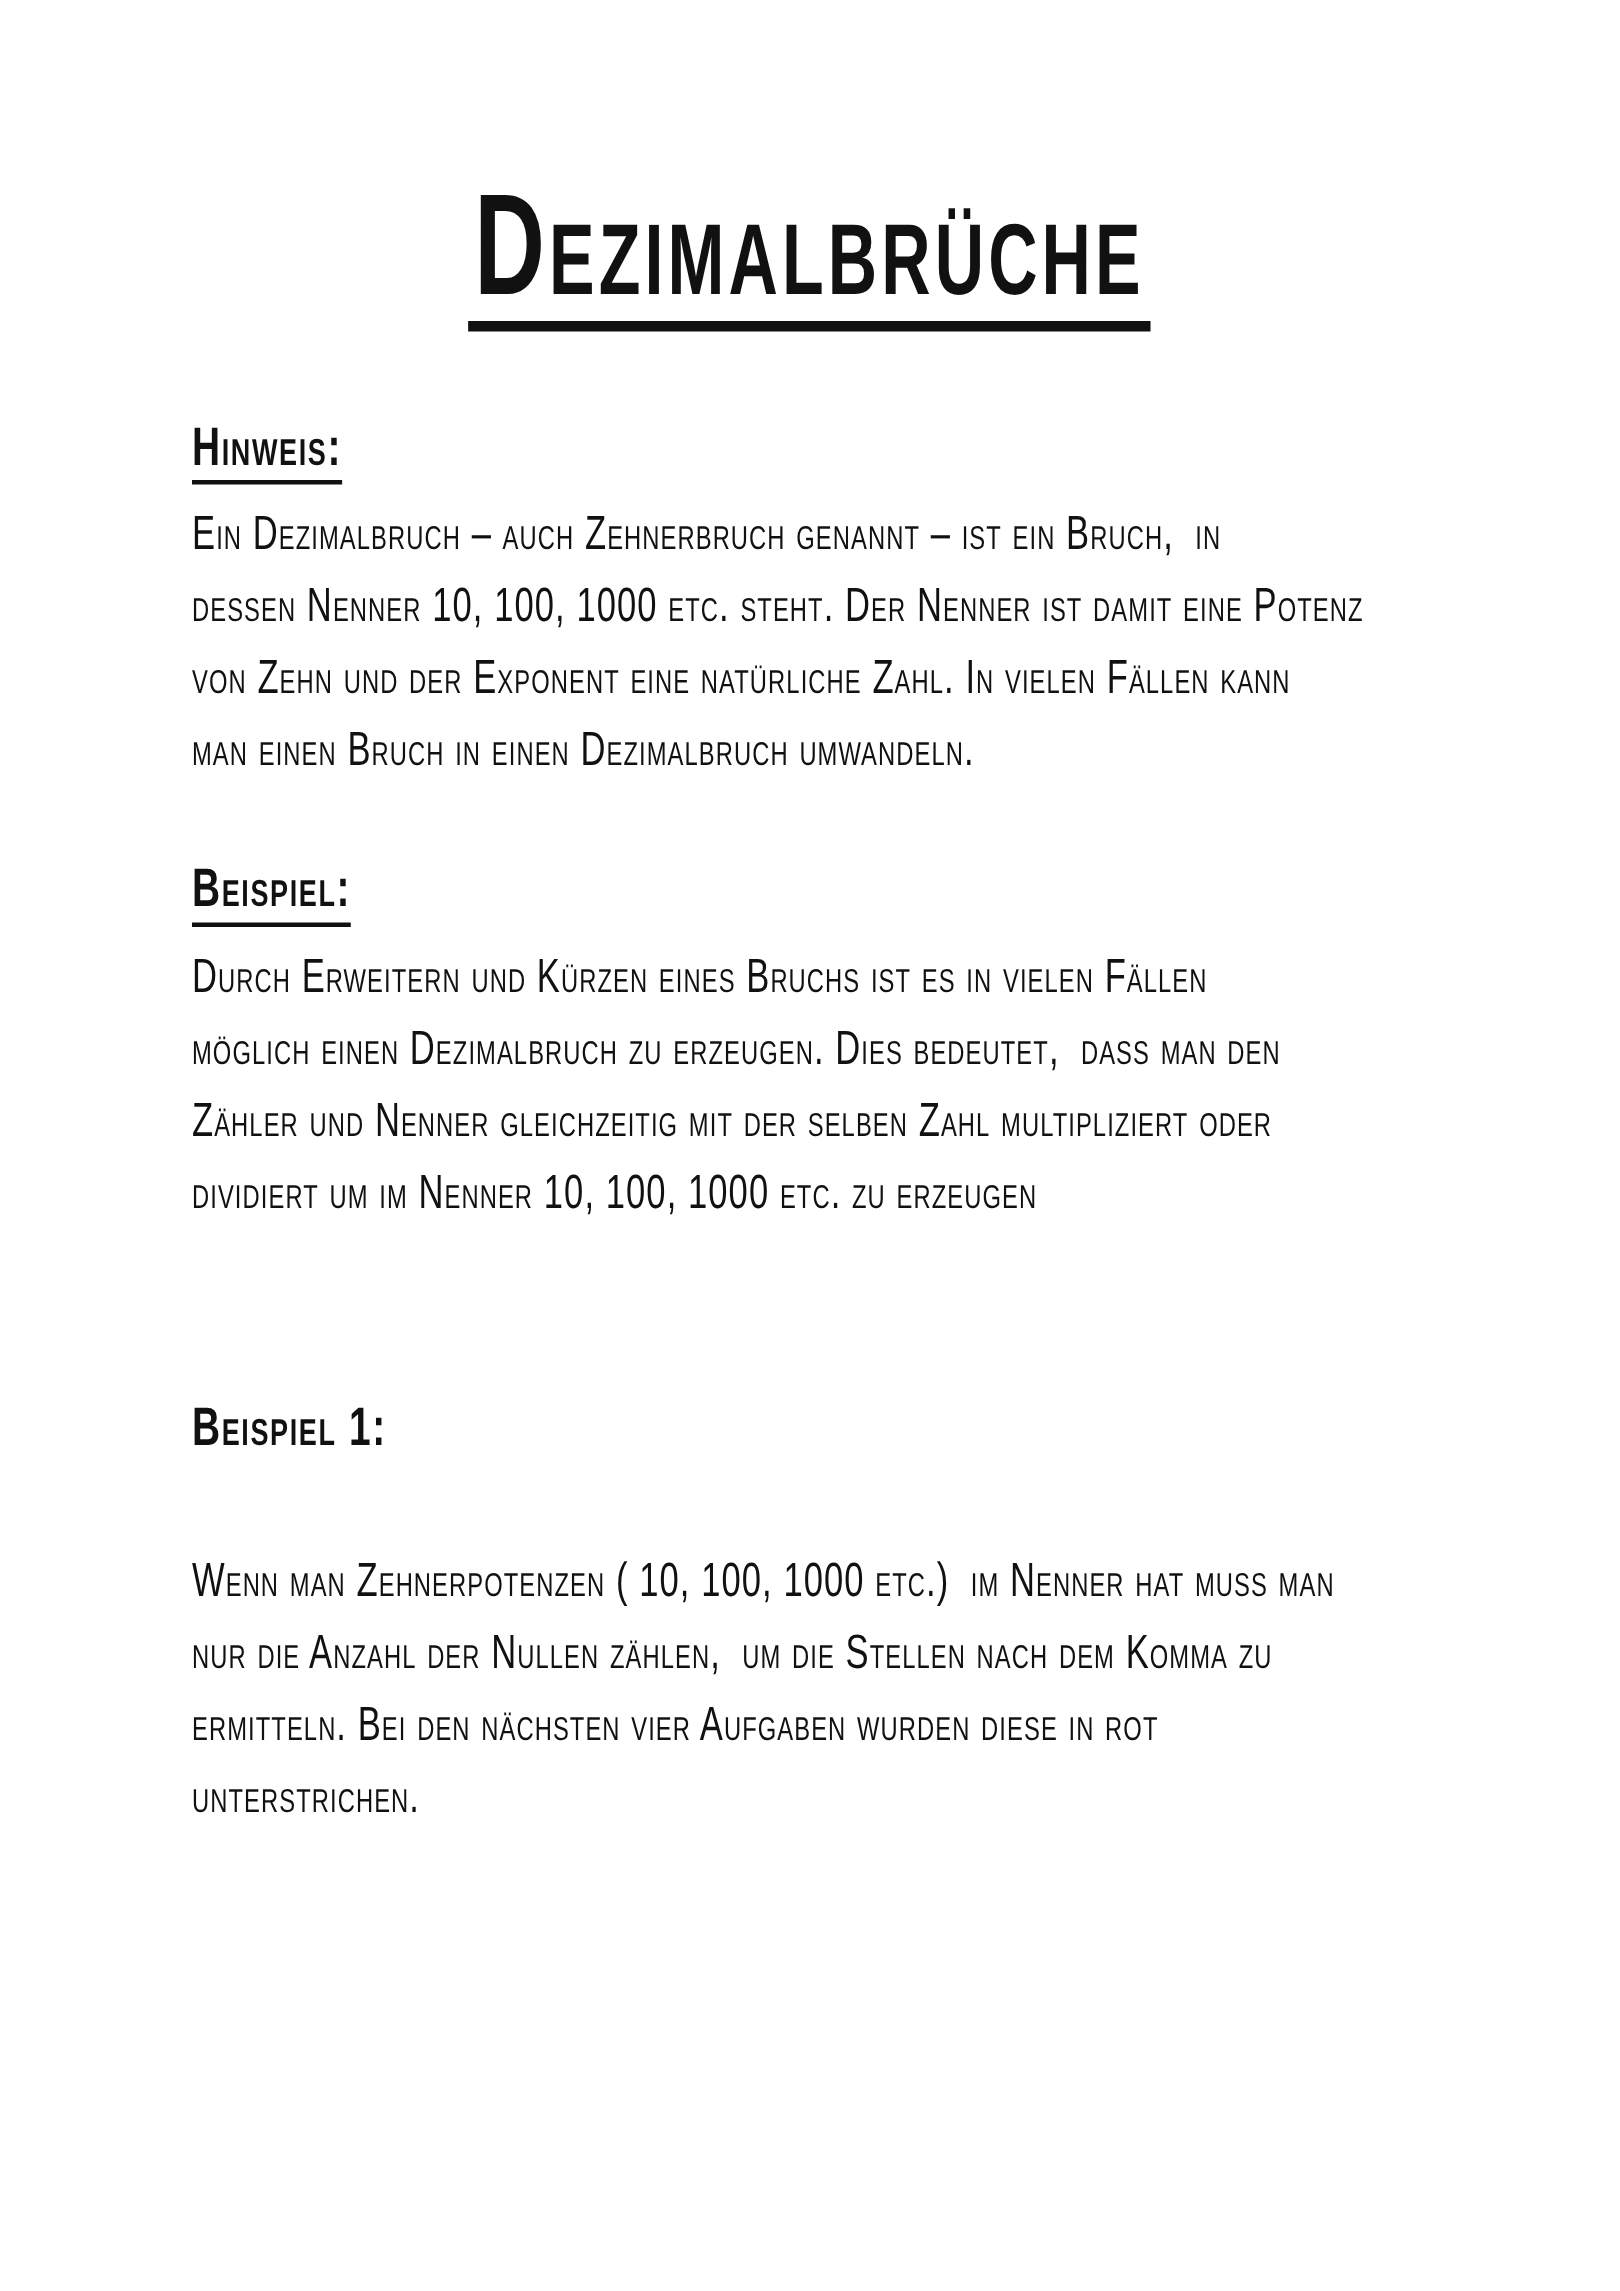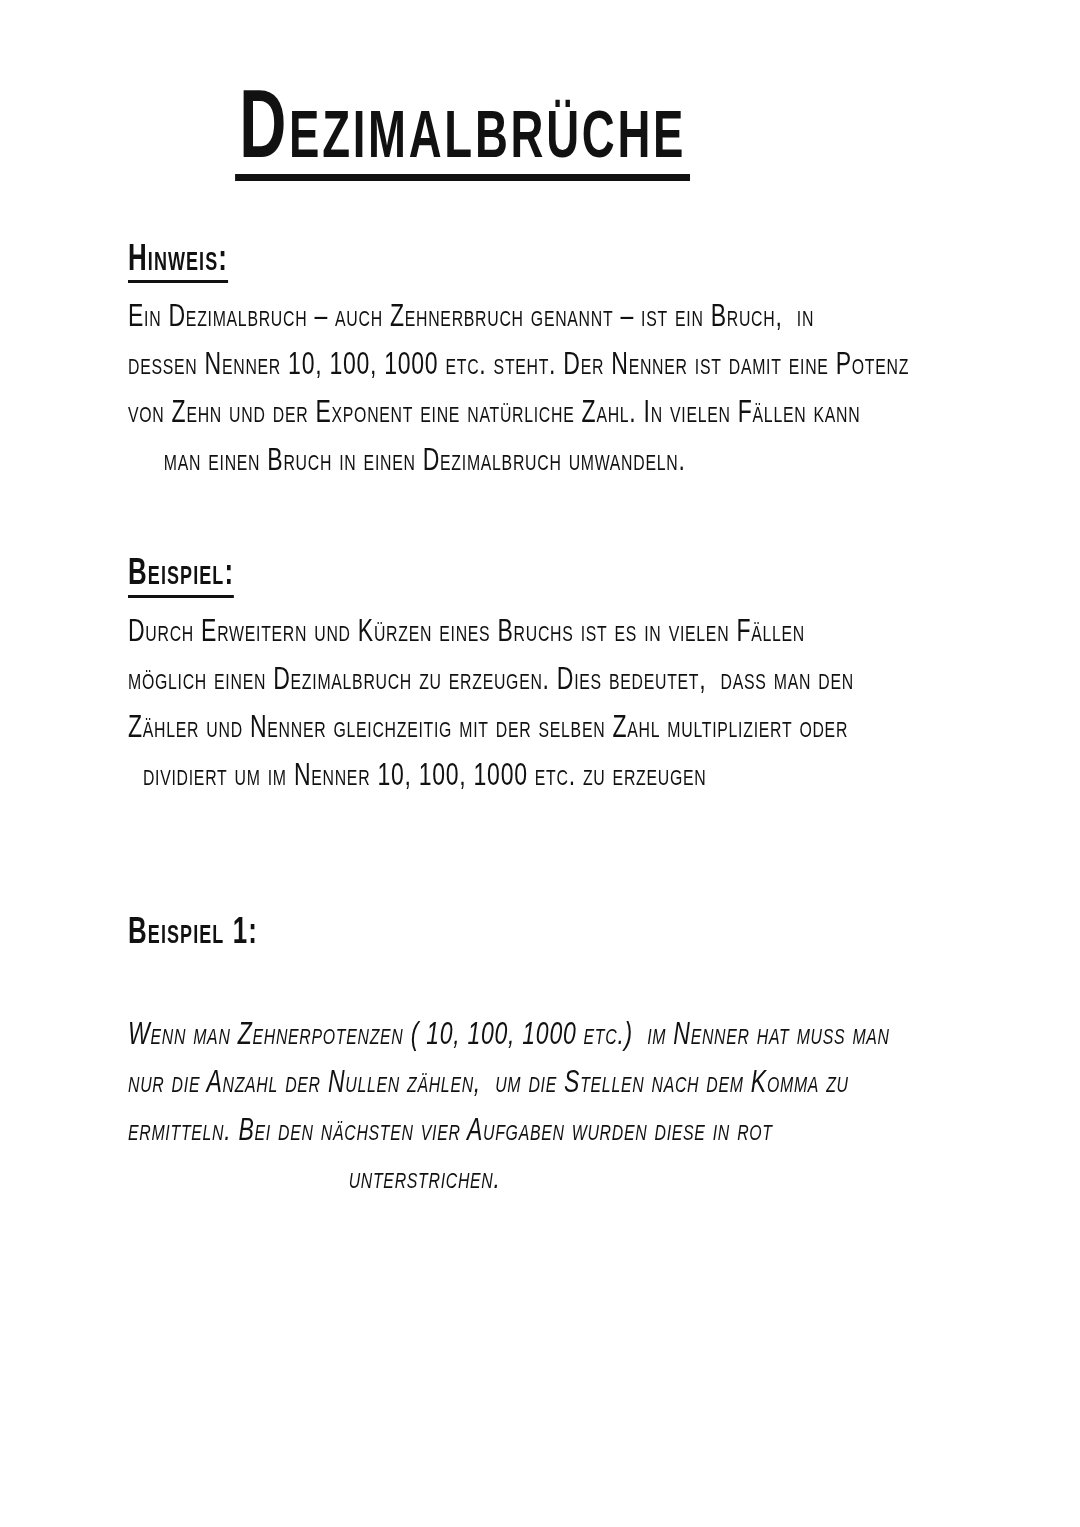--- a/index.html
+++ b/index.html
@@ -24,57 +24,57 @@
     padding: 0 128px 0 128px;
   }
   
   .narrow {
     font-variant: small-caps;
     transform: scaleX(0.72);
     transform-origin: left center;
     white-space: pre;
   }
   .title-row {
-    margin-top: 76px;
-    text-align: left;
+    margin-top: 116px;
+    text-align: center;
   }
   .doc-title {
     display: inline-block;
     font-size: 96px;
     font-weight: bold;
     line-height: 1;
     letter-spacing: 4px;
     border-bottom: 7px solid var(--text-color);
     padding: 0 6px 2px 6px;
     transform: scaleX(0.68);
     transform-origin: center center;
     font-variant: small-caps;
     white-space: pre;
   }
   .section { display: block; }
   .sec-hinweis   { margin-top: 56px; }
-  .sec-beispiel  { margin-top: 68px; }
+  .sec-beispiel  { margin-top: 48px; }
   .sec-umwandeln { margin-top: 72px; }
   .sec-beispiel1 { margin-top: 112px; }
   .heading {
     display: inline-block;
     font-size: 36px;
     font-weight: bold;
     line-height: 1.15;
     letter-spacing: 1.5px;
     border-bottom: 3px solid var(--text-color);
     padding-bottom: 2px;
     margin-bottom: 6px;
   }
   .heading.no-underline {
     border-bottom: none;
     padding-bottom: 0;
   }
-  .para { margin-top: 2px; text-align: center; }
-  .sec-beispiel1 .para { margin-top: 52px; font-style: italic; }
+  .para { margin-top: 2px; }
+  .sec-beispiel1 .para { margin-top: 52px; }
   .line {
     font-size: 32px;
     line-height: 48px;
     letter-spacing: 1px;
     font-weight: 500;
   }
 </style>
 </head>
 <body>
 

